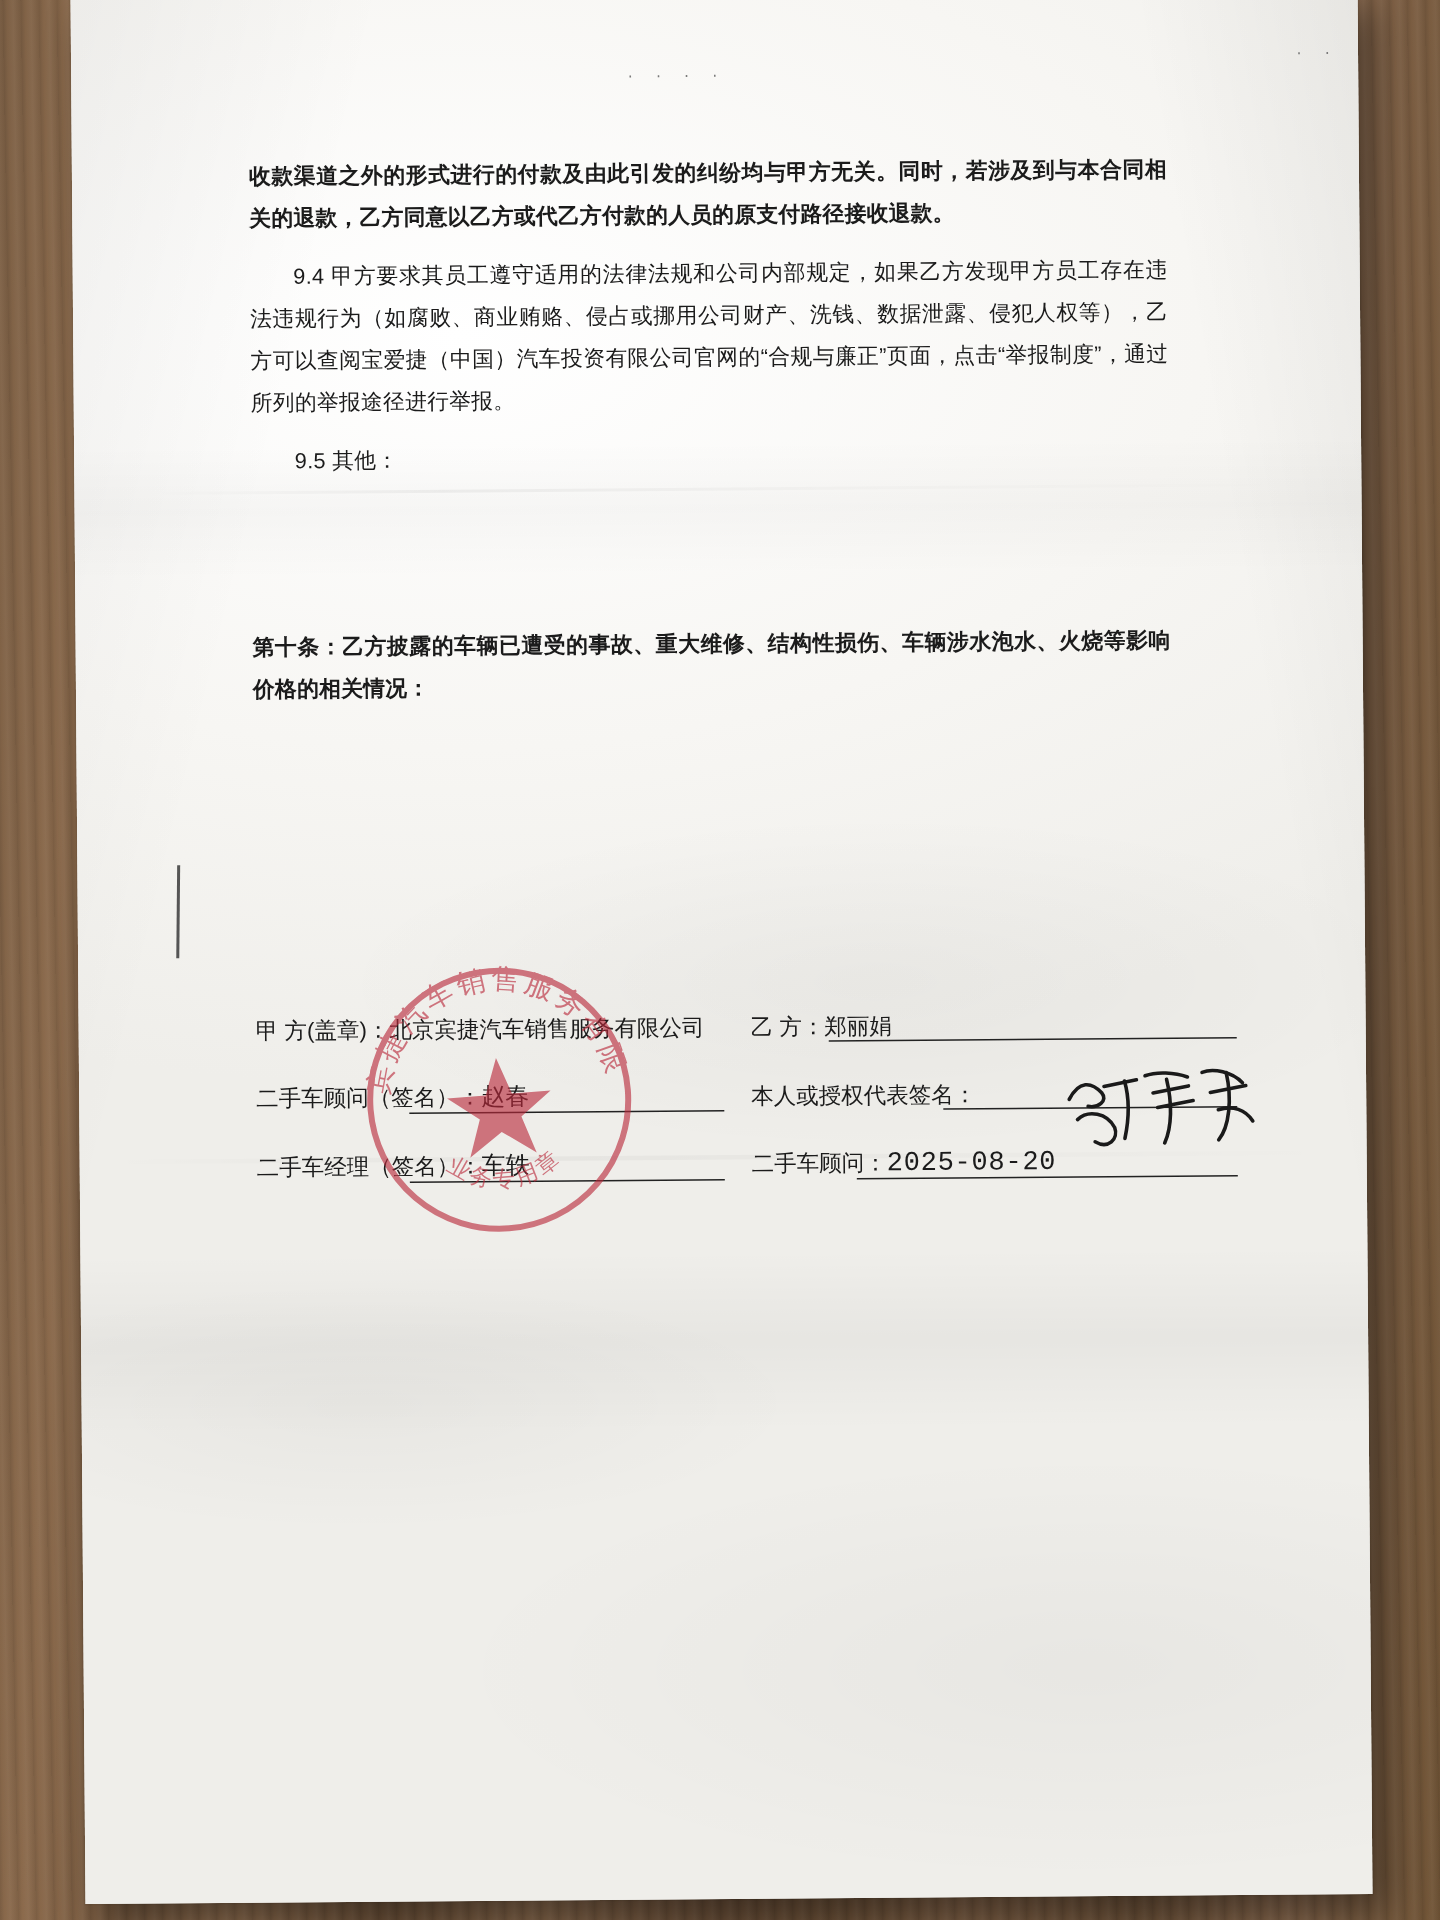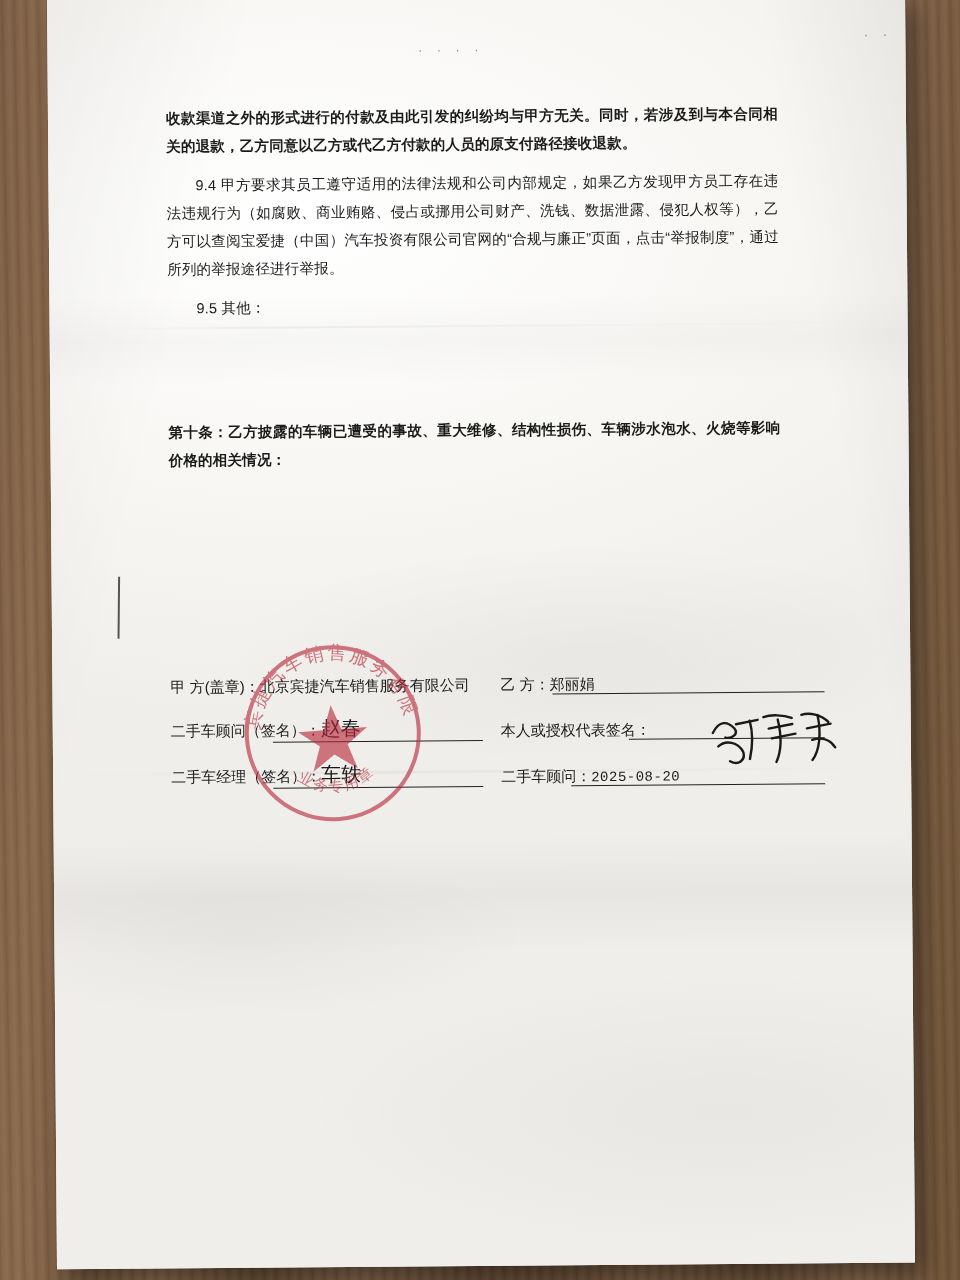--- a/index.html
+++ b/index.html
@@ -143,25 +143,25 @@
     height: 1px;
     background: #222;
   }
   .u-left-2 { left: 102px; right: 18px; }
   .u-right { left: 52px; right: 6px; }
   .u-right-2 { left: 128px; right: 6px; }
   .u-right-3 { left: 70px; right: 6px; }
 
   .hand {
     font-family: "Liberation Serif", serif;
-    font-size: 20px;
+    font-size: 16px;
   }
   .typed {
     font-family: "Liberation Mono", monospace;
-    font-size: 14px;
+    font-size: 18px;
     letter-spacing: 0.5px;
     margin-top: 20px;
   }
 
   
   #pen-tick {
     position: absolute;
     left: 66px;
     top: 580px;
     width: 2px;

